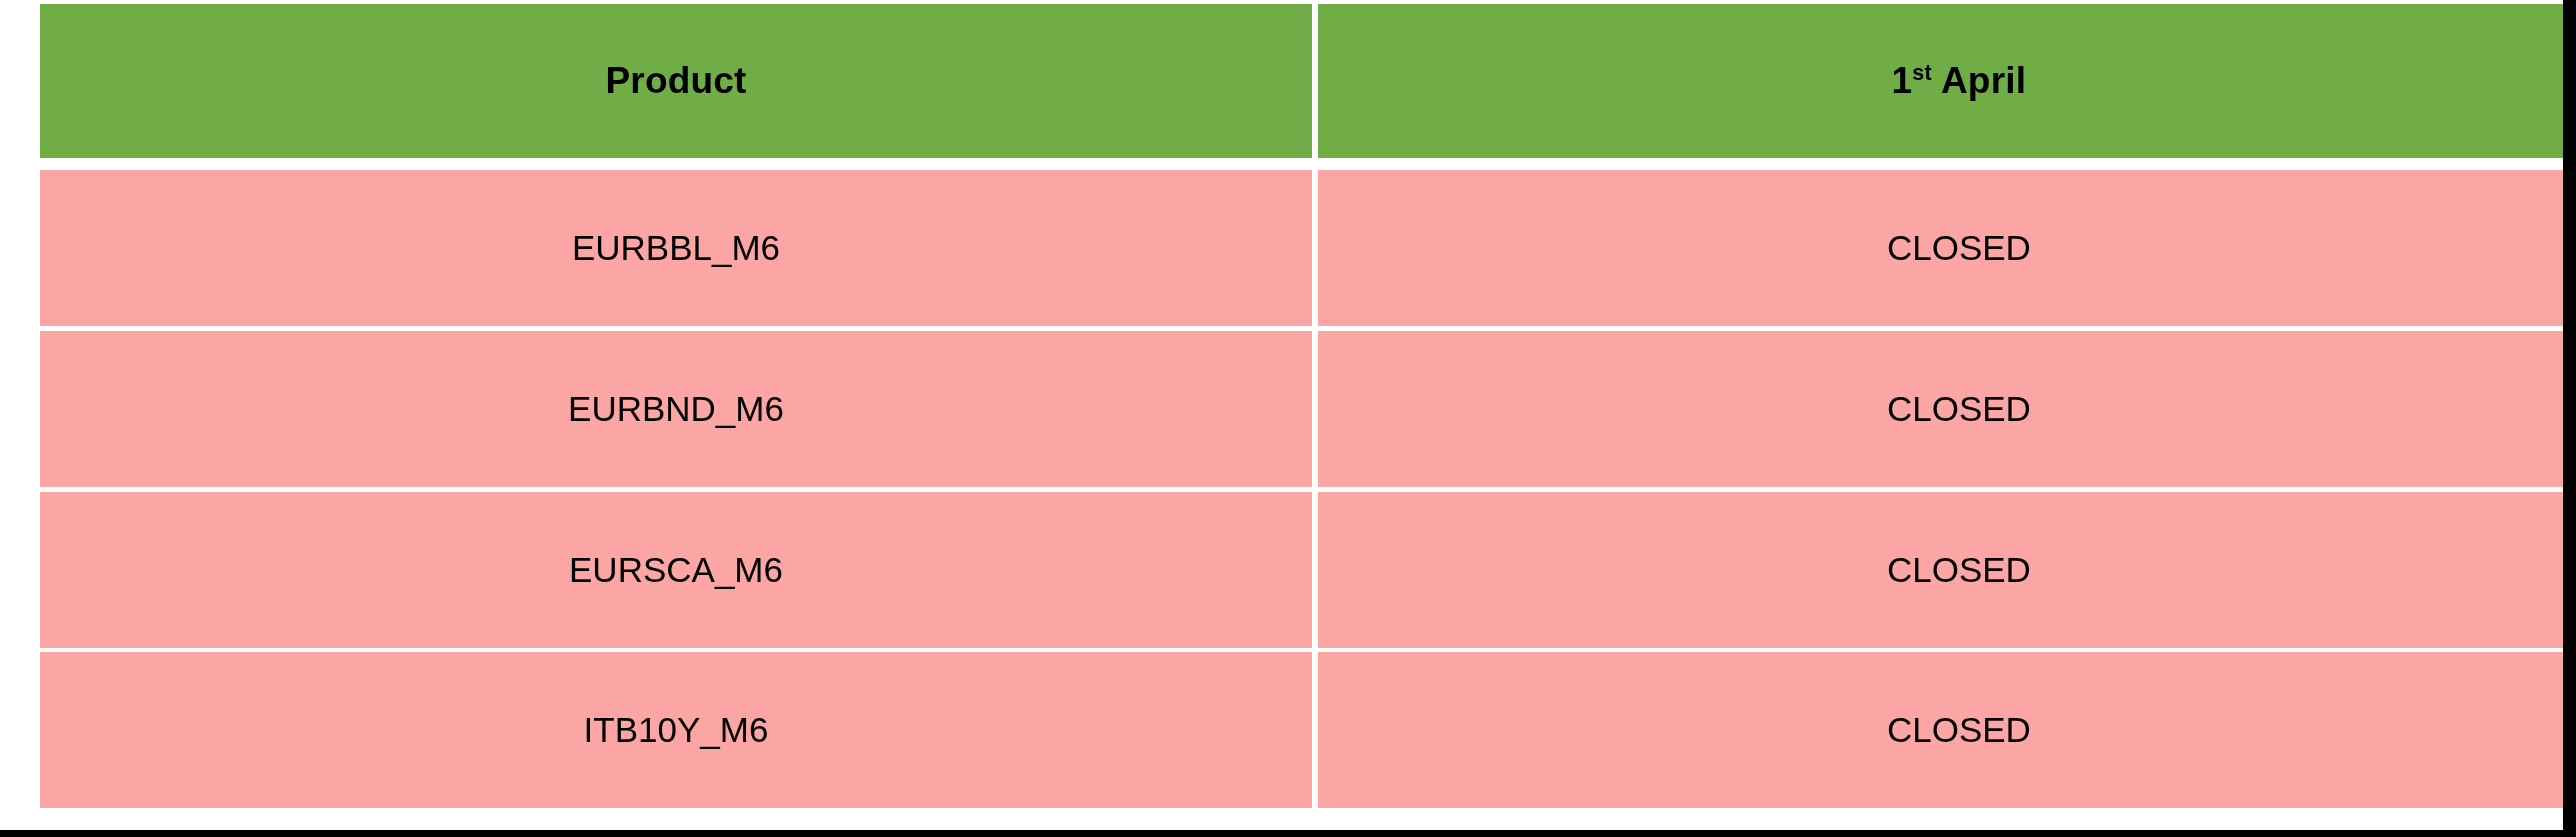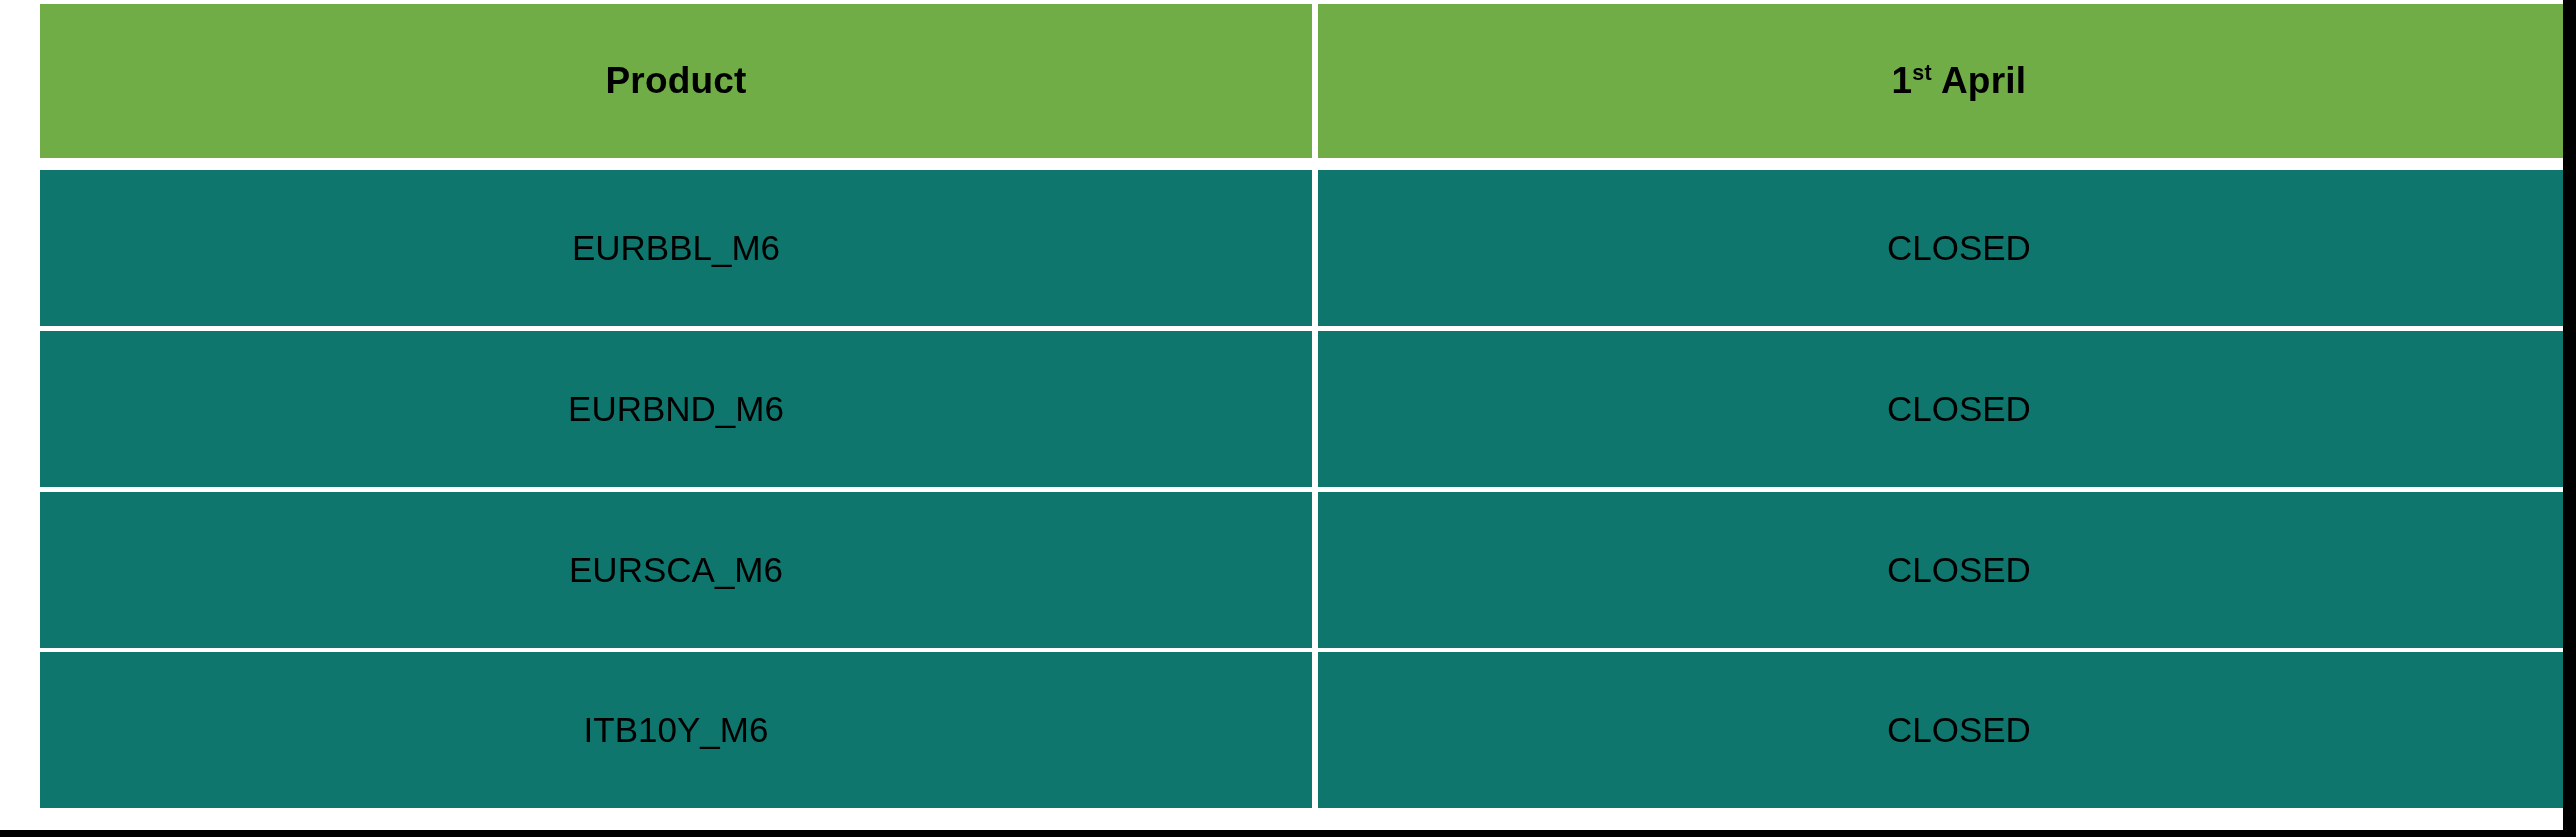--- a/index.html
+++ b/index.html
@@ -94,21 +94,21 @@
 
   
   .spacer-row td {
     height: 12px;
     background: #ffffff;
     padding: 0;
   }
 
   
   .body-row td.body-cell {
-    background: #0f766e;
+    background: #fca5a5;
     height: 156px;
     font-size: 35px;
     font-weight: normal;
   }
 
   .row-gap td {
     height: 4.8px;
     background: #ffffff;
     padding: 0;
   }

